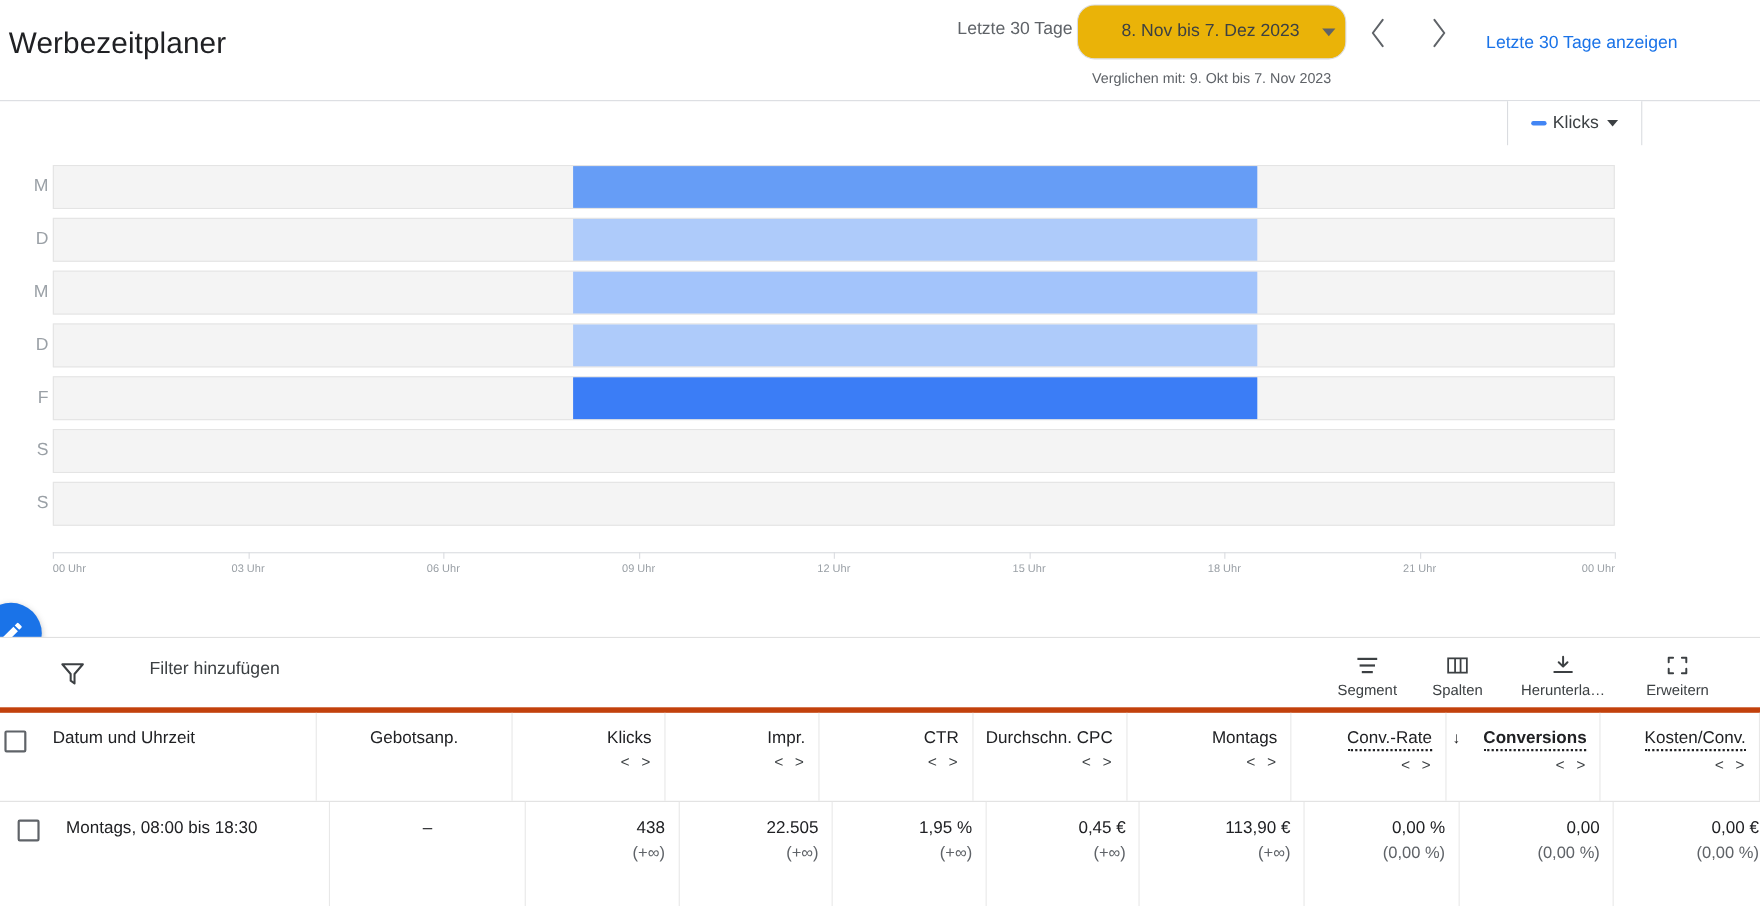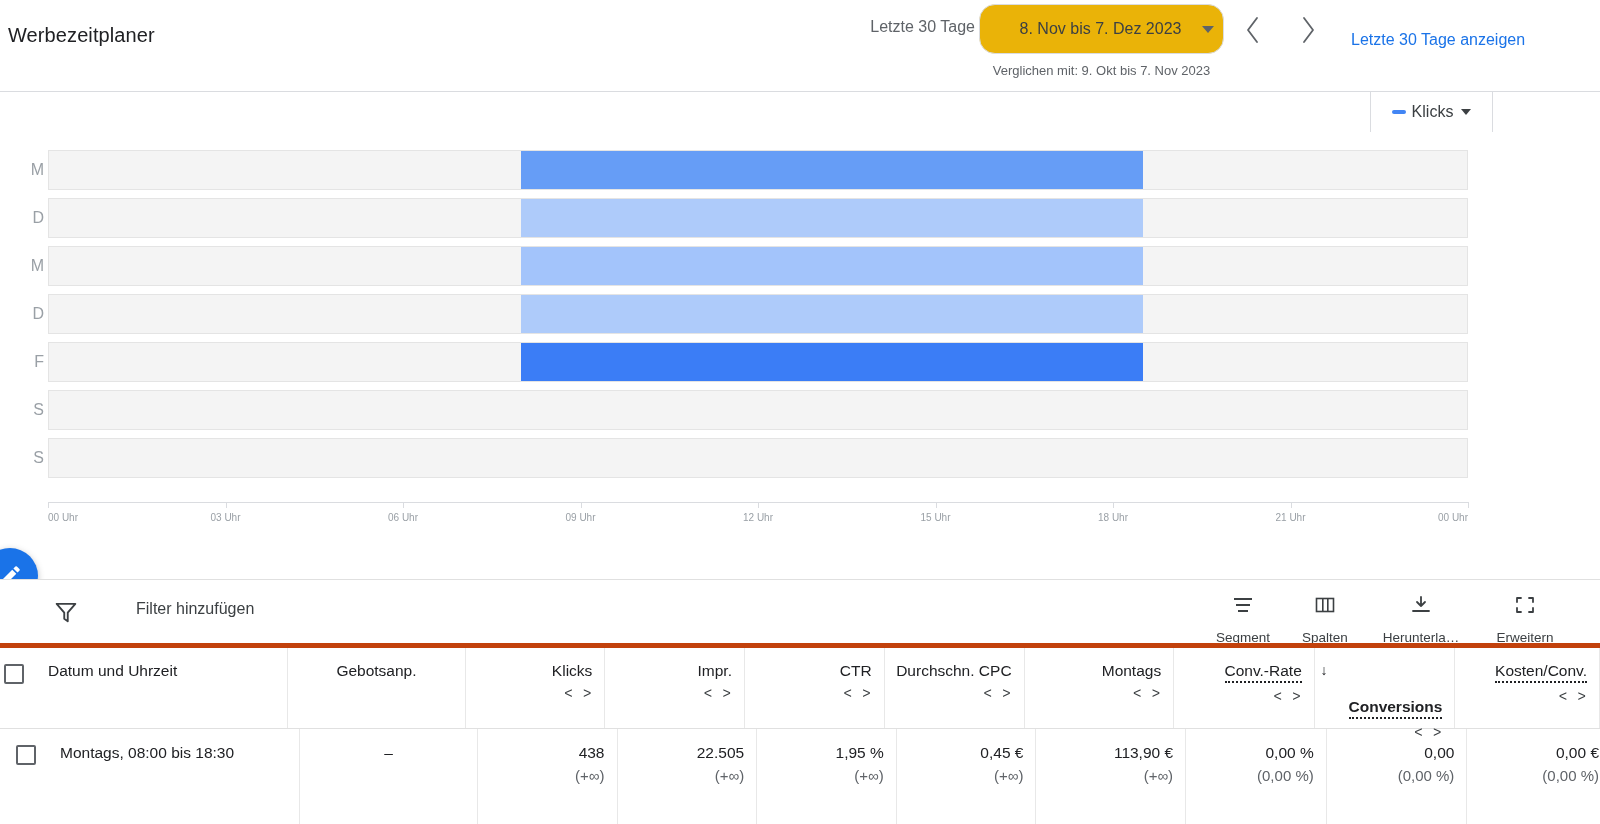--- a/index.html
+++ b/index.html
@@ -14,21 +14,21 @@
   .page { position: relative; width: 1600px; height: 824px; }
 
   
   .header {
     position: absolute; left: 0; top: 0; width: 1600px; height: 92px;
     border-bottom: 1px solid #dadce0;
     background: #fff;
   }
   .page-title {
     position: absolute; left: 8px; top: 24px;
-    font-size: 20px; font-weight: 400; color: #202124;
+    font-size: 27px; font-weight: 400; color: #202124;
     letter-spacing: 0.1px; white-space: nowrap;
   }
   .range-preset {
     position: absolute; right: 625px; top: 18px;
     font-size: 16px; color: #5f6368; white-space: nowrap;
   }
   .date-box {
     position: absolute; left: 979px; top: 4px;
     width: 245px; height: 50px;
     border: 1px solid #dadce0; border-radius: 16px;
@@ -145,21 +145,21 @@
   .filter-icon {
     position: absolute; left: 52px; top: 18px;
     width: 28px; height: 28px;
   }
   .filter-label {
     position: absolute; left: 136px; top: 20px;
     font-size: 16px; color: #3c4043; white-space: nowrap;
   }
   .tool-item {
     position: absolute; top: 10px; width: 110px;
-    display: flex; flex-direction: column; align-items: center; gap: 14px;
+    display: flex; flex-direction: column; align-items: center; gap: 4px;
   }
   .tool-item .ticon { height: 26px; display: flex; align-items: flex-end; }
   .tool-item .tlabel {
     font-size: 13.5px; color: #3c4043; white-space: nowrap;
     overflow: hidden; text-overflow: clip; max-width: 112px;
   }
 
   
   .table {
     position: absolute; left: 0; top: 643px; width: 1600px;
@@ -177,21 +177,21 @@
   }
   .cell.num { align-items: flex-end; text-align: right; }
   .cell.left { align-items: flex-start; text-align: left; }
   .cell.center { align-items: center; text-align: center; }
   .cell.cb { border-right: none; padding-left: 4px; padding-top: 16px; align-items: center; }
   .checkbox {
     width: 20px; height: 20px; border: 2px solid #5f6368; border-radius: 2px;
     background: #fff;
   }
   .th-title { white-space: nowrap; font-size: 15.5px; }
-  .th-title.sorted { font-weight: 700; margin-top: 36px; }
+  .th-title.sorted { font-weight: 700; }
   .th-title.dotted { border-bottom: 2px dotted #202124; padding-bottom: 1px; }
   .sort-arrow { font-size: 14px; margin-right: 4px; }
   .cmp-icon {
     margin-top: 6px; font-size: 14px; color: #3c4043; letter-spacing: 1px;
     font-family: "Liberation Mono", monospace;
   }
   .cell-main { white-space: nowrap; line-height: 1.3; }
   .cell-sub { margin-top: 4px; font-size: 15px; color: #5f6368; white-space: nowrap; }
   .cell-main.wrap { white-space: normal; }
 </style>

